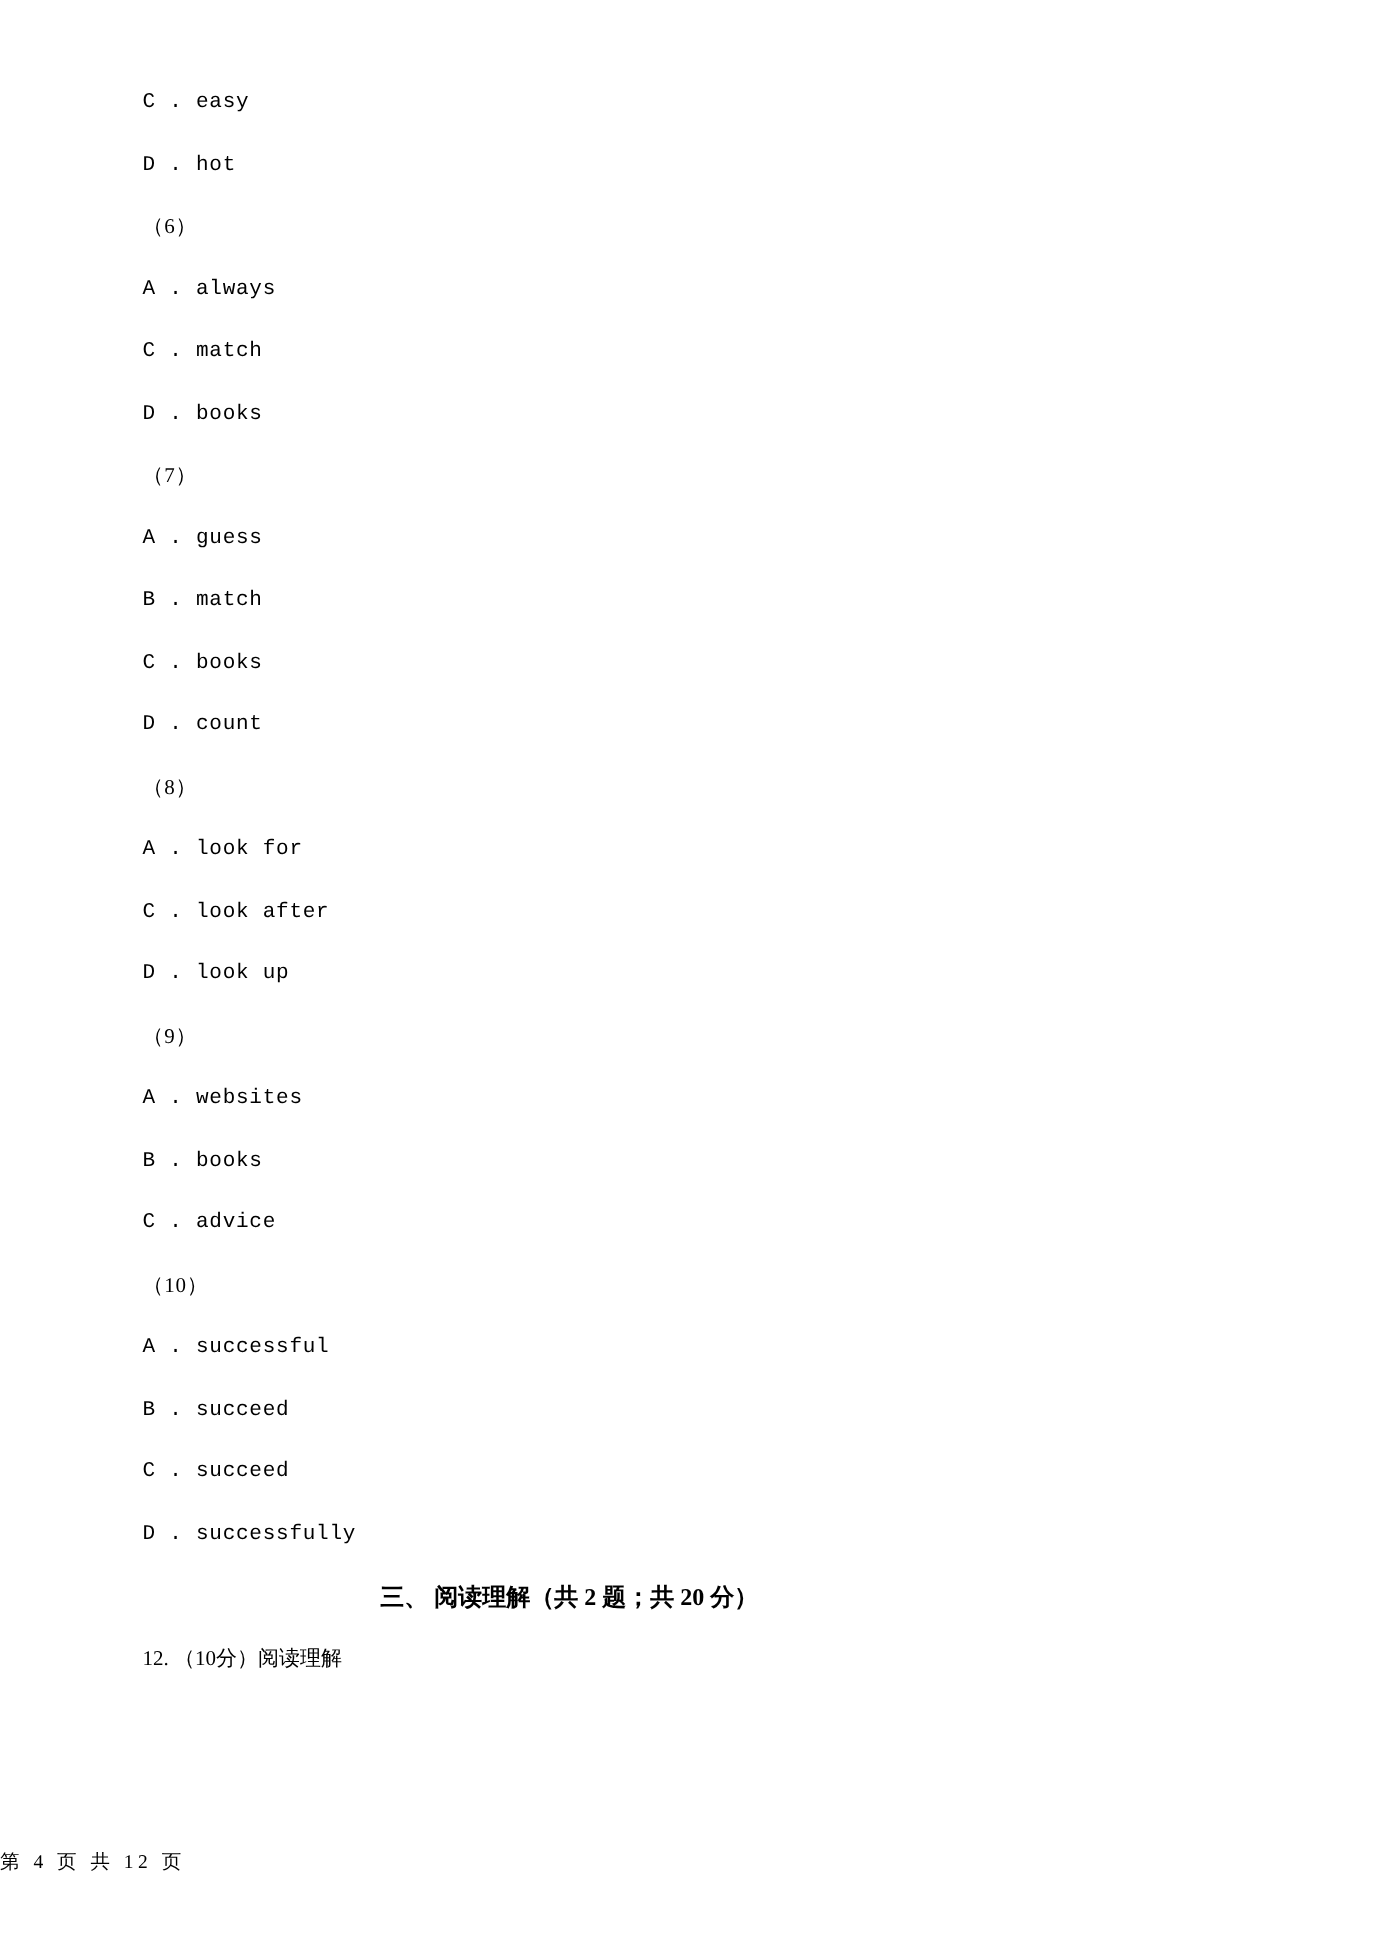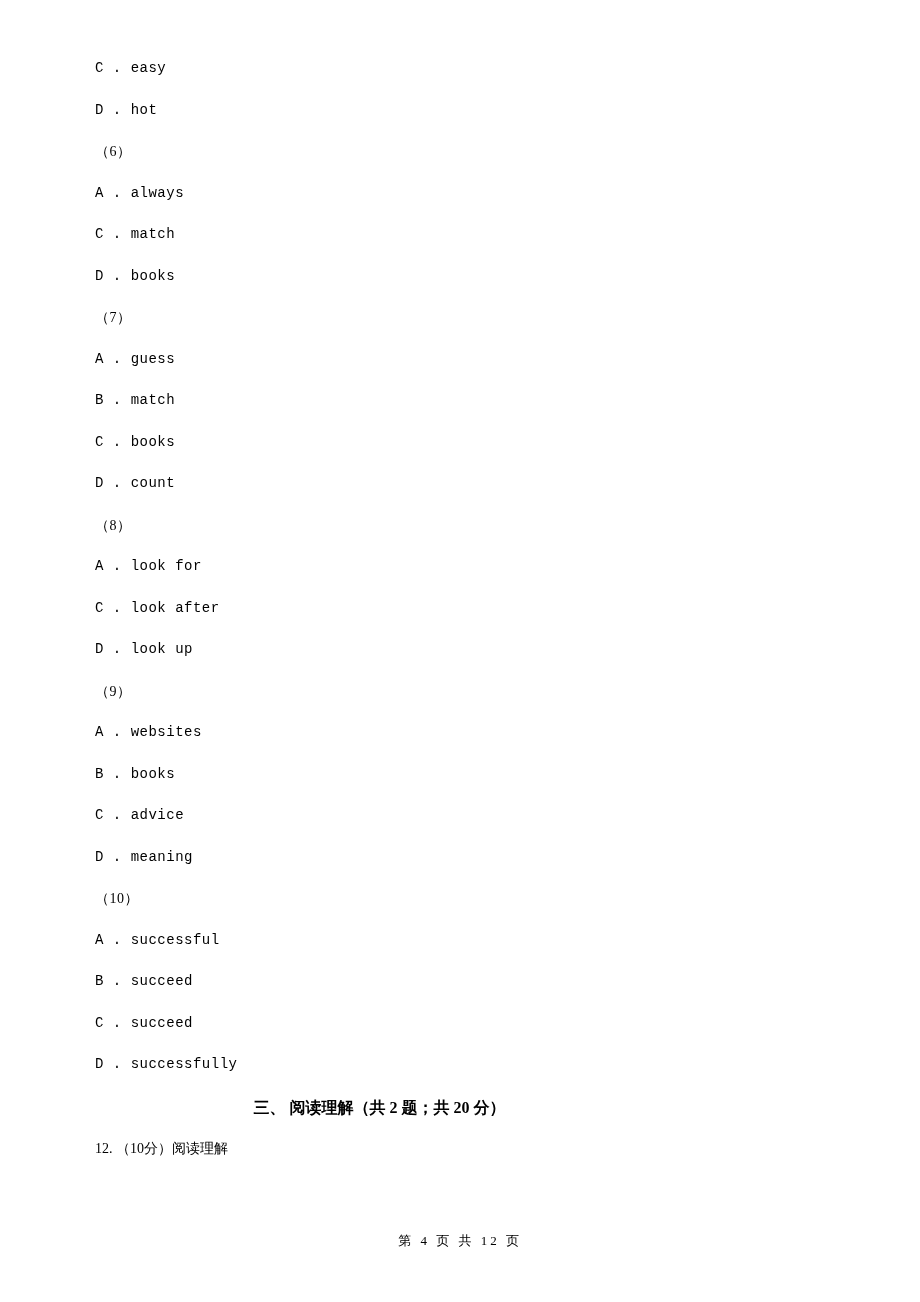--- a/index.html
+++ b/index.html
@@ -43,21 +43,20 @@
   .qline {
     font-family: "SimSun", "宋体", serif;
     font-size: 14px;
     margin-bottom: 10px;
   }
   .footer {
     position: absolute;
     bottom: 52px;
     left: 0;
     width: 920px;
-    text-align: center;
     font-family: "SimSun", serif;
     font-size: 13px;
     letter-spacing: 3px;
     color: #000;
   }
 </style>
 </head>
 <body>
 
 <div class="page">
@@ -79,21 +78,20 @@
 
     <div class="qnum">（8）</div>
     <div class="line"><span>A</span> . <span>look for</span></div>
     <div class="line"><span>C</span> . <span>look after</span></div>
     <div class="line"><span>D</span> . <span>look up</span></div>
 
     <div class="qnum">（9）</div>
     <div class="line"><span>A</span> . <span>websites</span></div>
     <div class="line"><span>B</span> . <span>books</span></div>
     <div class="line"><span>C</span> . <span>advice</span></div>
-    <div class="line"><span>D</span> . <span>meaning</span></div>
 
     <div class="qnum">（10）</div>
     <div class="line"><span>A</span> . <span>successful</span></div>
     <div class="line"><span>B</span> . <span>succeed</span></div>
     <div class="line"><span>C</span> . <span>succeed</span></div>
     <div class="line"><span>D</span> . <span>successfully</span></div>
 
     <div class="heading">三、 阅读理解（共 2 题；共 20 分）</div>
     <div class="qline">12. （10分）阅读理解</div>
 

